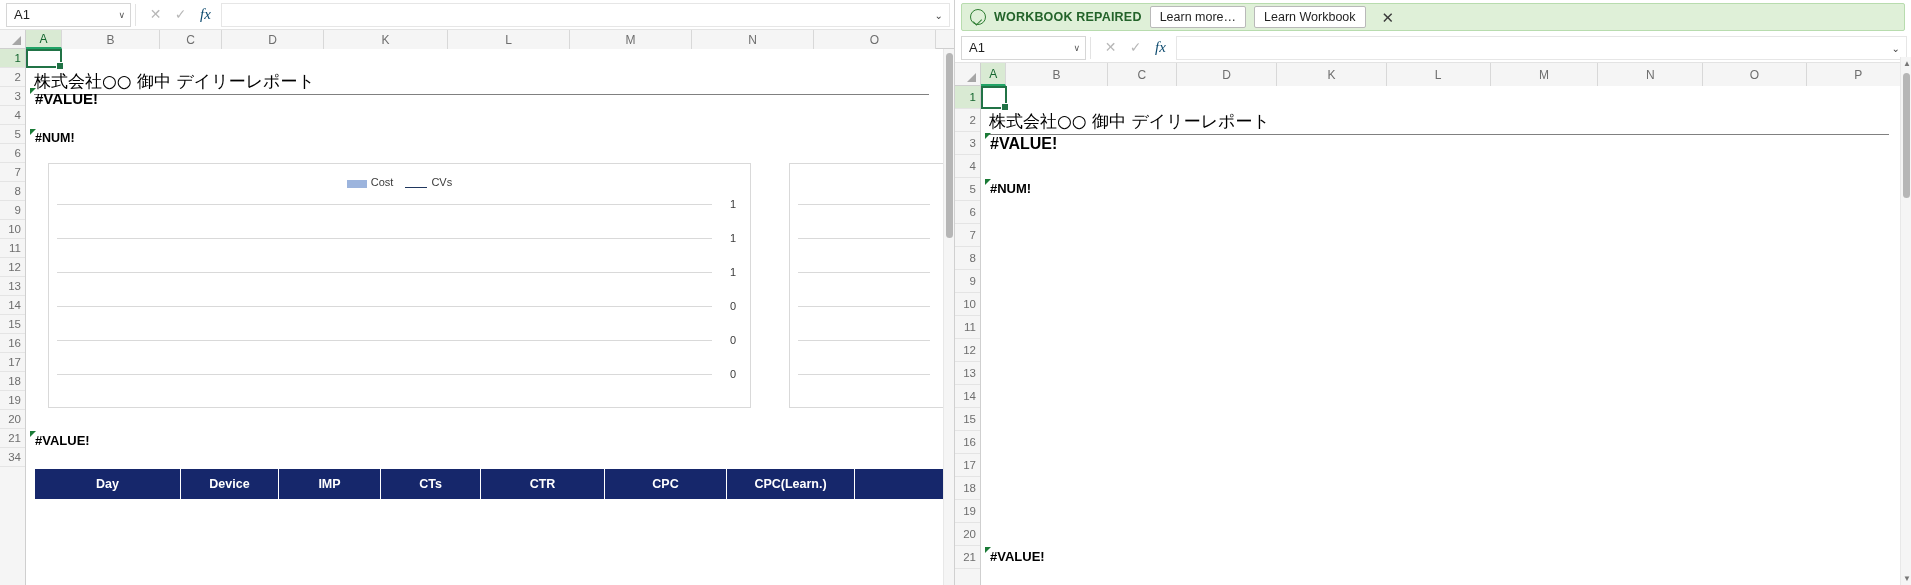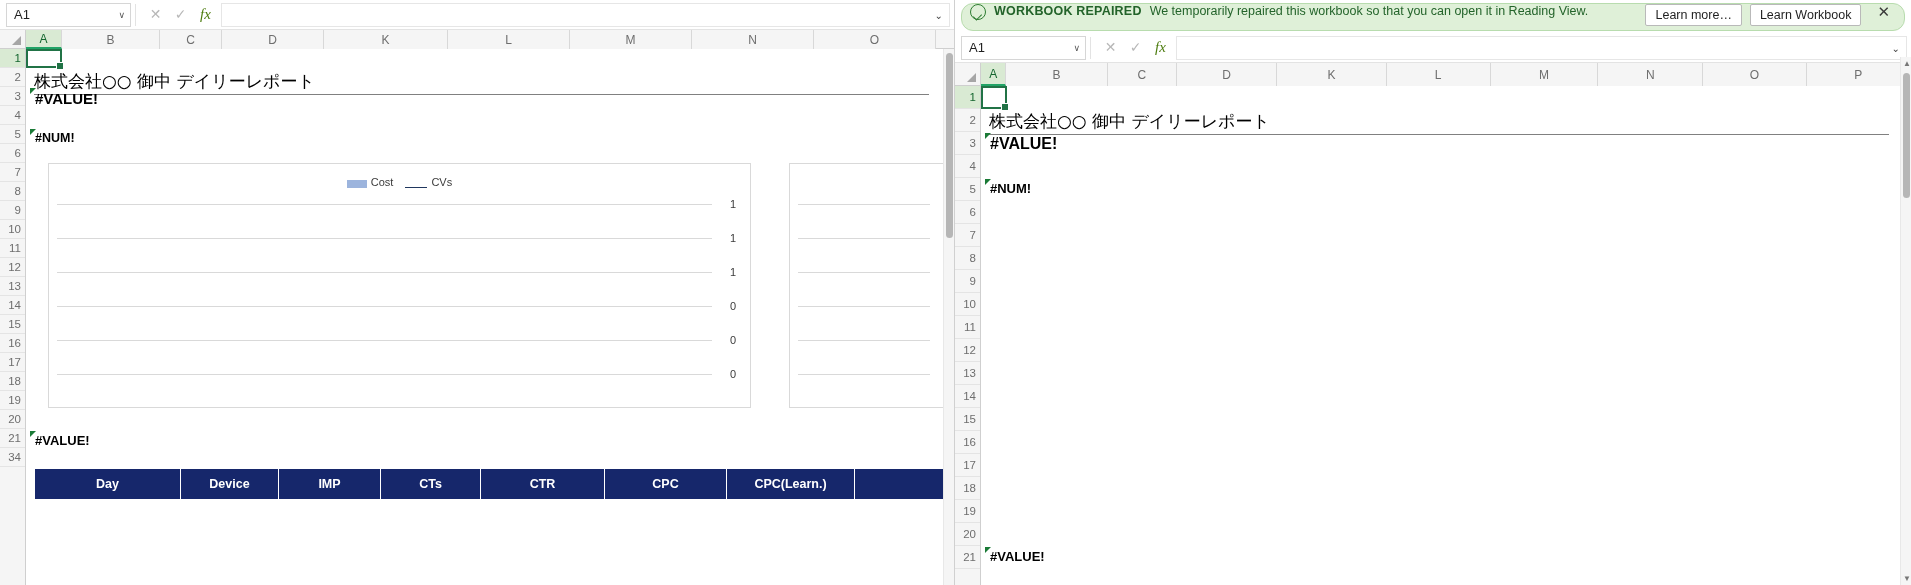--- a/index.html
+++ b/index.html
@@ -29,21 +29,21 @@
     border: 1px solid #d6d6d6; background:#fff;
     display: flex; align-items: center; justify-content: space-between;
     padding: 0 5px 0 7px; font-size: 13px; color: #1f1f1f;
   }
   .namebox .caret { font-size: 9px; color: #555; }
   .fb-sep { width: 1px; height: 22px; background: #e3e3e3; margin: 0 4px; }
   .fb-btns { display: flex; align-items: center; gap: 10px; padding: 0 8px; }
   .fb-btn { width: 15px; height: 15px; color: #b8b8b8; font-size: 14px;
             line-height: 15px; text-align: center; }
   .fb-fx { font-style: italic; font-family: "Liberation Serif", serif;
-           color: #4d7c0f; font-size: 15px; }
+           color: #0c4a6e; font-size: 15px; }
   .fb-input {
     flex: 1; height: 24px; border: 1px solid #e6e6e6; background: #fff;
     margin-right: 2px; display: flex; align-items: center; padding: 0 8px;
     font-size: 13px; color: #1f1f1f; position: relative;
   }
   .fb-expand {
     position: absolute; right: 6px; top: 50%; transform: translateY(-50%);
     font-size: 10px; color: #444;
   }
 
@@ -145,23 +145,23 @@
   
   .vscroll {
     position: absolute; top: 0; right: 0; width: 11px; bottom: 0;
     background: #f5f5f5; border-left: 1px solid #e8e8e8;
   }
   .vthumb { position: absolute; left: 2px; width: 7px; background: #b6b6b6; border-radius: 4px; }
   .sb-arrow { position:absolute; left:2px; font-size:8px; color:#777; text-align:center; width:7px; }
 
   
   .notify {
-    display: flex; align-items: flex-start; height: 28px;
+    display: flex; align-items: center; height: 28px;
     margin: 3px 6px 2px 6px;
-    background: #dff0d8; border: 1px solid #b8dcae; border-radius: 12px;
+    background: #dff0d8; border: 1px solid #b8dcae; border-radius: 2px;
     padding: 0 8px; gap: 8px;
   }
   .nf-check {
     width: 16px; height: 16px; border-radius: 50%;
     border: 1.4px solid #2e7d32; position: relative; flex: 0 0 16px;
   }
   .nf-check::after {
     content:""; position:absolute; left:3.6px; top:6.5px;
     width:4px; height:7px; border:solid #2e7d32; border-width:0 1.5px 1.5px 0;
     transform: rotate(45deg);
@@ -319,21 +319,20 @@
     <div class="vscroll" style="top:49px">
       <div class="vthumb" style="top:4px;height:185px"></div>
     </div>
   </div>
 
   <div class="pane pane-right">
 
     <div class="notify">
       <span class="nf-check"></span>
       <span class="nf-strong">WORKBOOK REPAIRED</span>
-      <span class="nf-text">We temporarily repaired this workbook so that you can open it in Reading View.</span>
       <button class="nf-btn">Learn more…</button>
       <button class="nf-btn">Learn Workbook</button>
       <span class="nf-close">✕</span>
     </div>
 
     <div class="formula-bar">
       <div class="namebox">
         <span>A1</span>
         <span class="caret">∨</span>
       </div>

